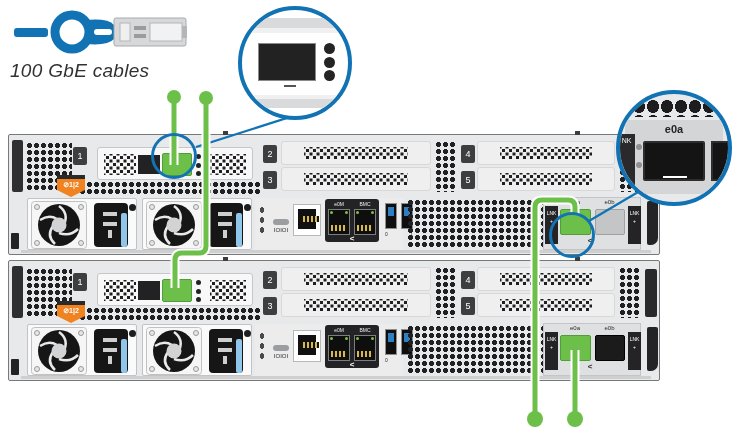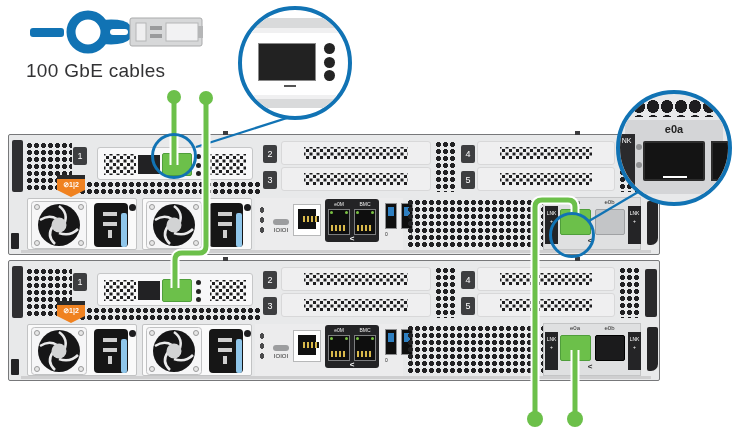--- a/index.html
+++ b/index.html
@@ -132,21 +132,21 @@
   #callout2 .zportbig{left:23px;top:47px;width:62px;height:40px;background:#141414;border:2px solid #2d2d2d;border-radius:2px;}
   #callout2 .zportbig i{position:absolute;left:18px;bottom:1px;width:24px;height:2px;background:#fff;}
   #callout2 .zportpart{left:91px;top:47px;width:25px;height:40px;background:#141414;border:2px solid #2d2d2d;border-right:none;}
   #callout2 .zmark2{right:9px;bottom:13px;width:5px;height:4px;background:#1d1d1f;}
 </style>
 </head>
 <body>
 
 <div id="stage">
 
-  <div class="abs" style="left:16px;top:0;width:220px;height:90px;">
+  <div class="abs" style="left:0;top:0;width:220px;height:90px;font-style:italic;">
     <svg width="200" height="56" style="position:absolute;left:8px;top:4px;">
       <rect x="6" y="24" width="34" height="9" rx="3" fill="#1173b4"></rect>
       <circle cx="64" cy="28" r="17" fill="none" stroke="#1173b4" stroke-width="9"></circle>
       <path d="M78 16 Q100 14 106 21 L106 35 Q100 42 78 40 Z" fill="#1173b4"></path>
       <rect x="86" y="25" width="18" height="6" rx="3" fill="#fff"></rect>
       <rect x="106" y="14" width="72" height="28" rx="2" fill="#d7d8d9" stroke="#a9aaab"></rect>
       <rect x="112" y="19" width="10" height="18" fill="#efeff0" stroke="#b5b6b7"></rect>
       <rect x="126" y="22" width="12" height="4" fill="#9a9b9c"></rect>
       <rect x="126" y="30" width="12" height="4" fill="#9a9b9c"></rect>
       <rect x="142" y="19" width="32" height="18" fill="#f2f2f3" stroke="#b5b6b7"></rect>

